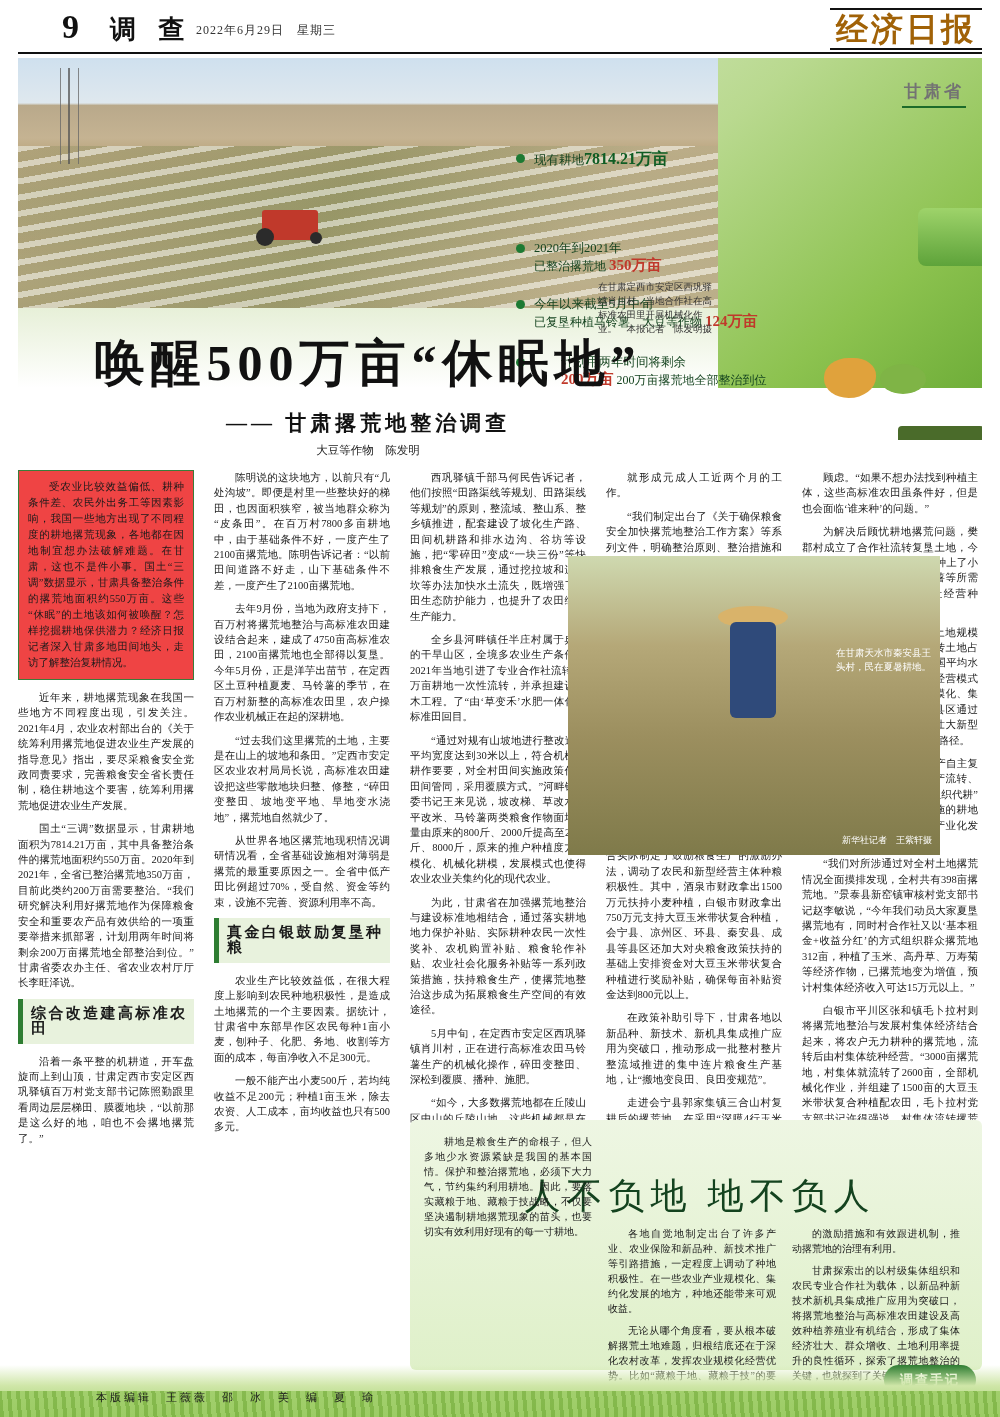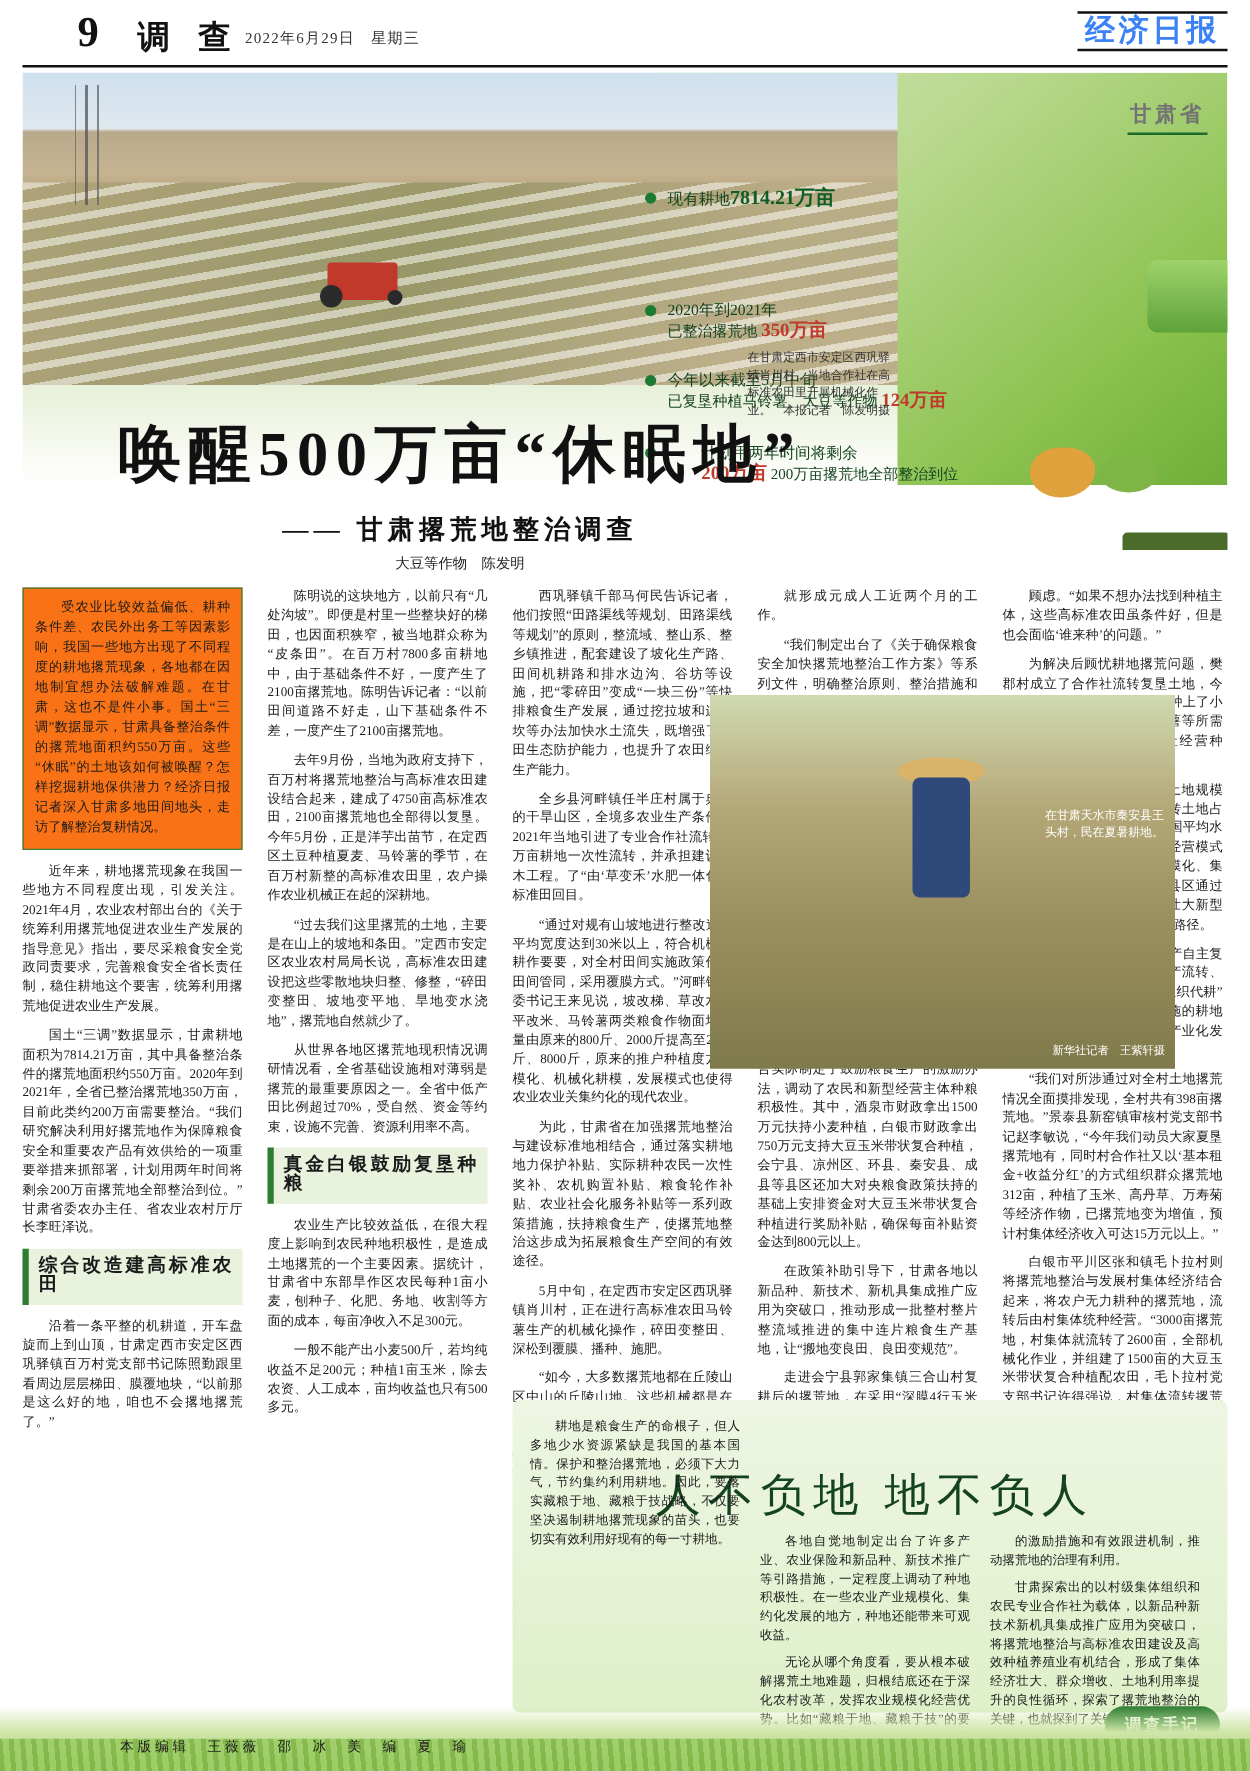--- a/index.html
+++ b/index.html
@@ -11,21 +11,21 @@
     overflow:hidden;
     color:#111;
   }
   .page{position:relative;width:1000px;height:1417px;}
 
   
   .masthead{position:absolute;left:0;top:0;width:1000px;height:56px;}
   .mast-num{position:absolute;left:62px;top:8px;font-size:34px;font-weight:bold;font-family:"Liberation Serif",serif;}
   .mast-sec{position:absolute;left:110px;top:12px;font-size:26px;font-weight:bold;letter-spacing:8px;}
   .mast-date{position:absolute;left:196px;top:22px;font-size:12px;color:#333;letter-spacing:1px;}
-  .mast-brand{position:absolute;right:18px;top:8px;font-size:24px;font-weight:bold;letter-spacing:3px;color:#3b82f6;}
+  .mast-brand{position:absolute;right:18px;top:8px;font-size:32px;font-weight:bold;letter-spacing:3px;color:#a16207;}
   .mast-brand .brand-box{border-top:2px solid #111;border-bottom:2px solid #111;padding:1px 6px;}
   .mast-rule{position:absolute;left:18px;top:52px;width:964px;height:2px;background:#111;}
 
   
   .hero{position:absolute;left:18px;top:58px;width:964px;height:382px;overflow:hidden;}
   .hero-photo{position:absolute;left:0;top:0;width:700px;height:250px;
     background:
       linear-gradient(180deg,#cfe0ee 0%,#dfe8ee 18%, #b9a98b 19%, #c5b392 32%, #b6a177 40%, #8f9d6a 55%, #a8a477 70%, #cfc7a4 88%, #b9b089 100%);
   }
   .hero-photo:before{
@@ -75,21 +75,21 @@
   .headline h1{margin:0;font-size:50px;letter-spacing:6px;font-weight:bold;font-family:"Liberation Serif",serif;}
   .headline h2{margin:12px 0 0 0;font-size:21px;letter-spacing:4px;font-weight:bold;}
   .byline{position:absolute;left:18px;top:443px;width:700px;text-align:center;font-size:11.5px;color:#222;}
 
   
   .cols{position:absolute;left:18px;top:470px;width:964px;}
   .col{position:absolute;top:0;width:176px;font-size:10.5px;line-height:15.4px;text-align:justify;color:#1a1a1a;}
   .col p{margin:0 0 8px 0;text-indent:2em;}
   .c1{left:0;} .c2{left:196px;} .c3{left:392px;} .c4{left:588px;} .c5{left:784px;}
 
-  .lead-box{border:1px solid #3a7d3a;background:#f97316;padding:8px 9px;margin-bottom:10px;font-size:10.5px;line-height:16px;text-align:justify;}
+  .lead-box{border:1px solid #3a7d3a;background:#ef4444;padding:8px 9px;margin-bottom:10px;font-size:10.5px;line-height:16px;text-align:justify;}
   .lead-box p{text-indent:2em;margin:0;}
 
   .subhead{background:#e8f2dd;border-left:5px solid #2e7d32;font-size:15px;font-weight:bold;padding:7px 8px;margin:6px 0 10px 0;letter-spacing:1px;}
 
   
   .photo2{position:absolute;left:568px;top:556px;width:372px;height:299px;
     background:linear-gradient(180deg,#cfd9b0 0%,#b5a878 30%,#9c8f5f 60%,#7f7a4a 100%);
     overflow:hidden;}
   .photo2 .farmer{position:absolute;left:162px;top:66px;width:46px;height:96px;background:#2f4a7a;border-radius:6px;}
   .photo2 .hat{position:absolute;left:150px;top:50px;width:70px;height:22px;background:#d9b36a;border-radius:50%;}

